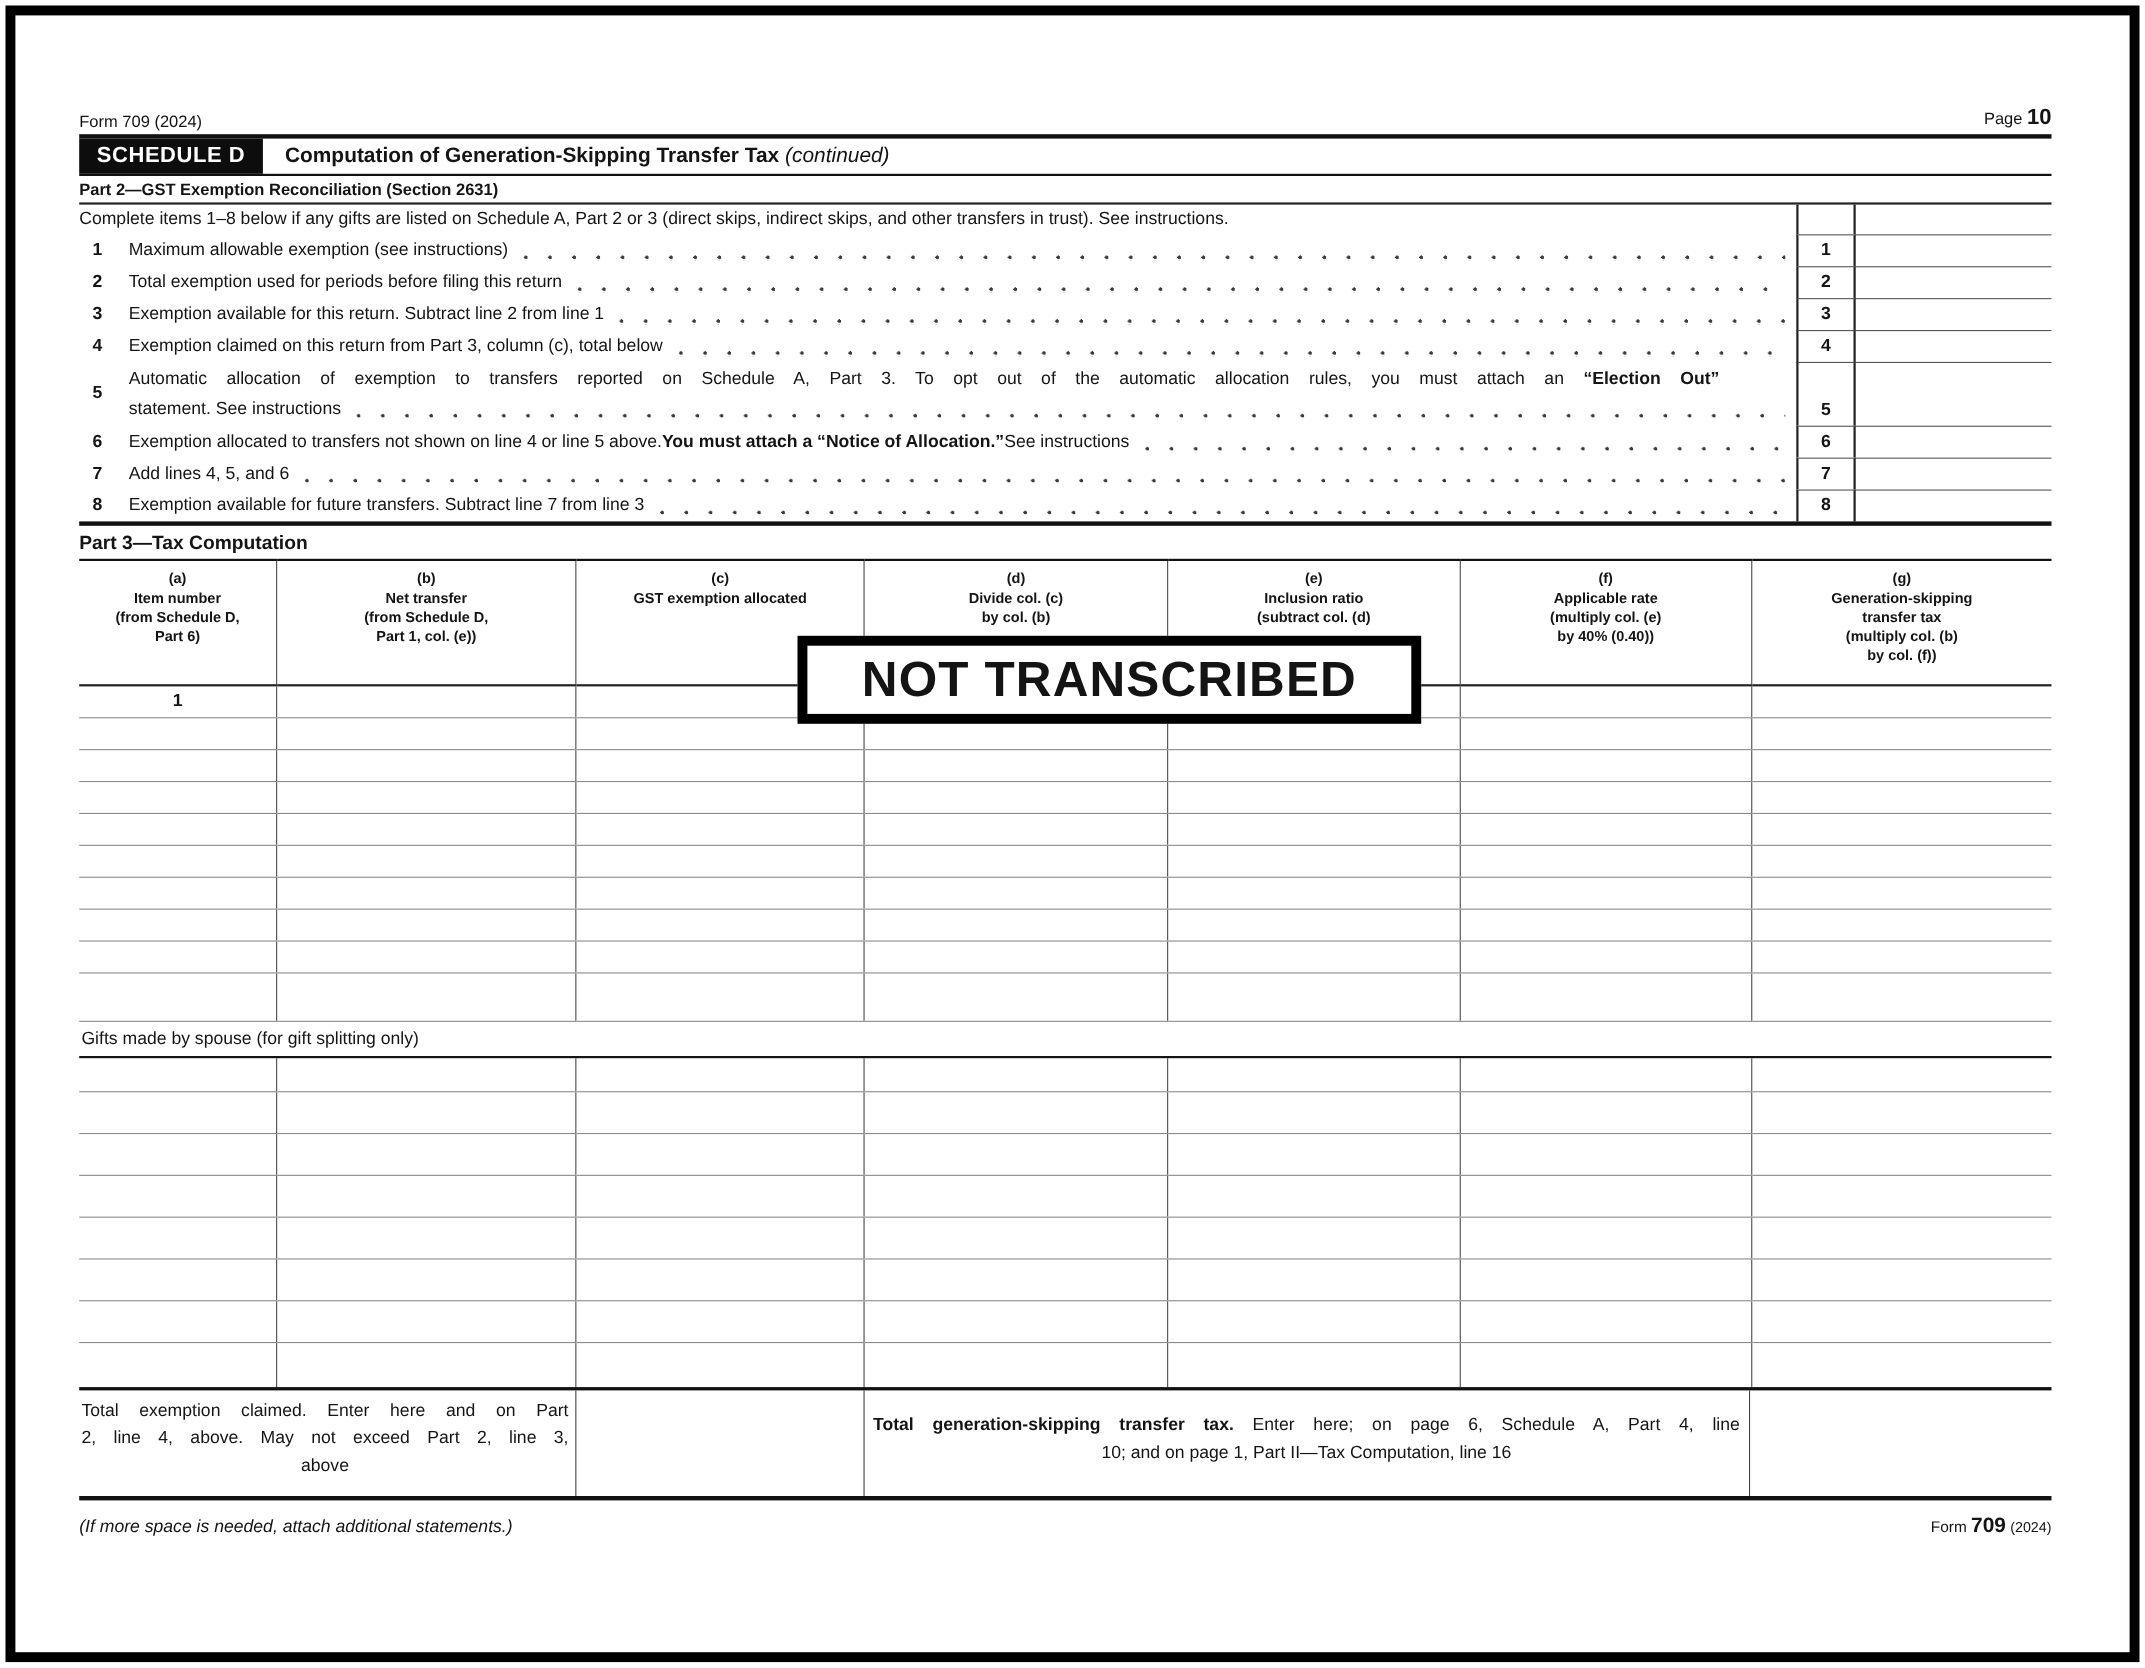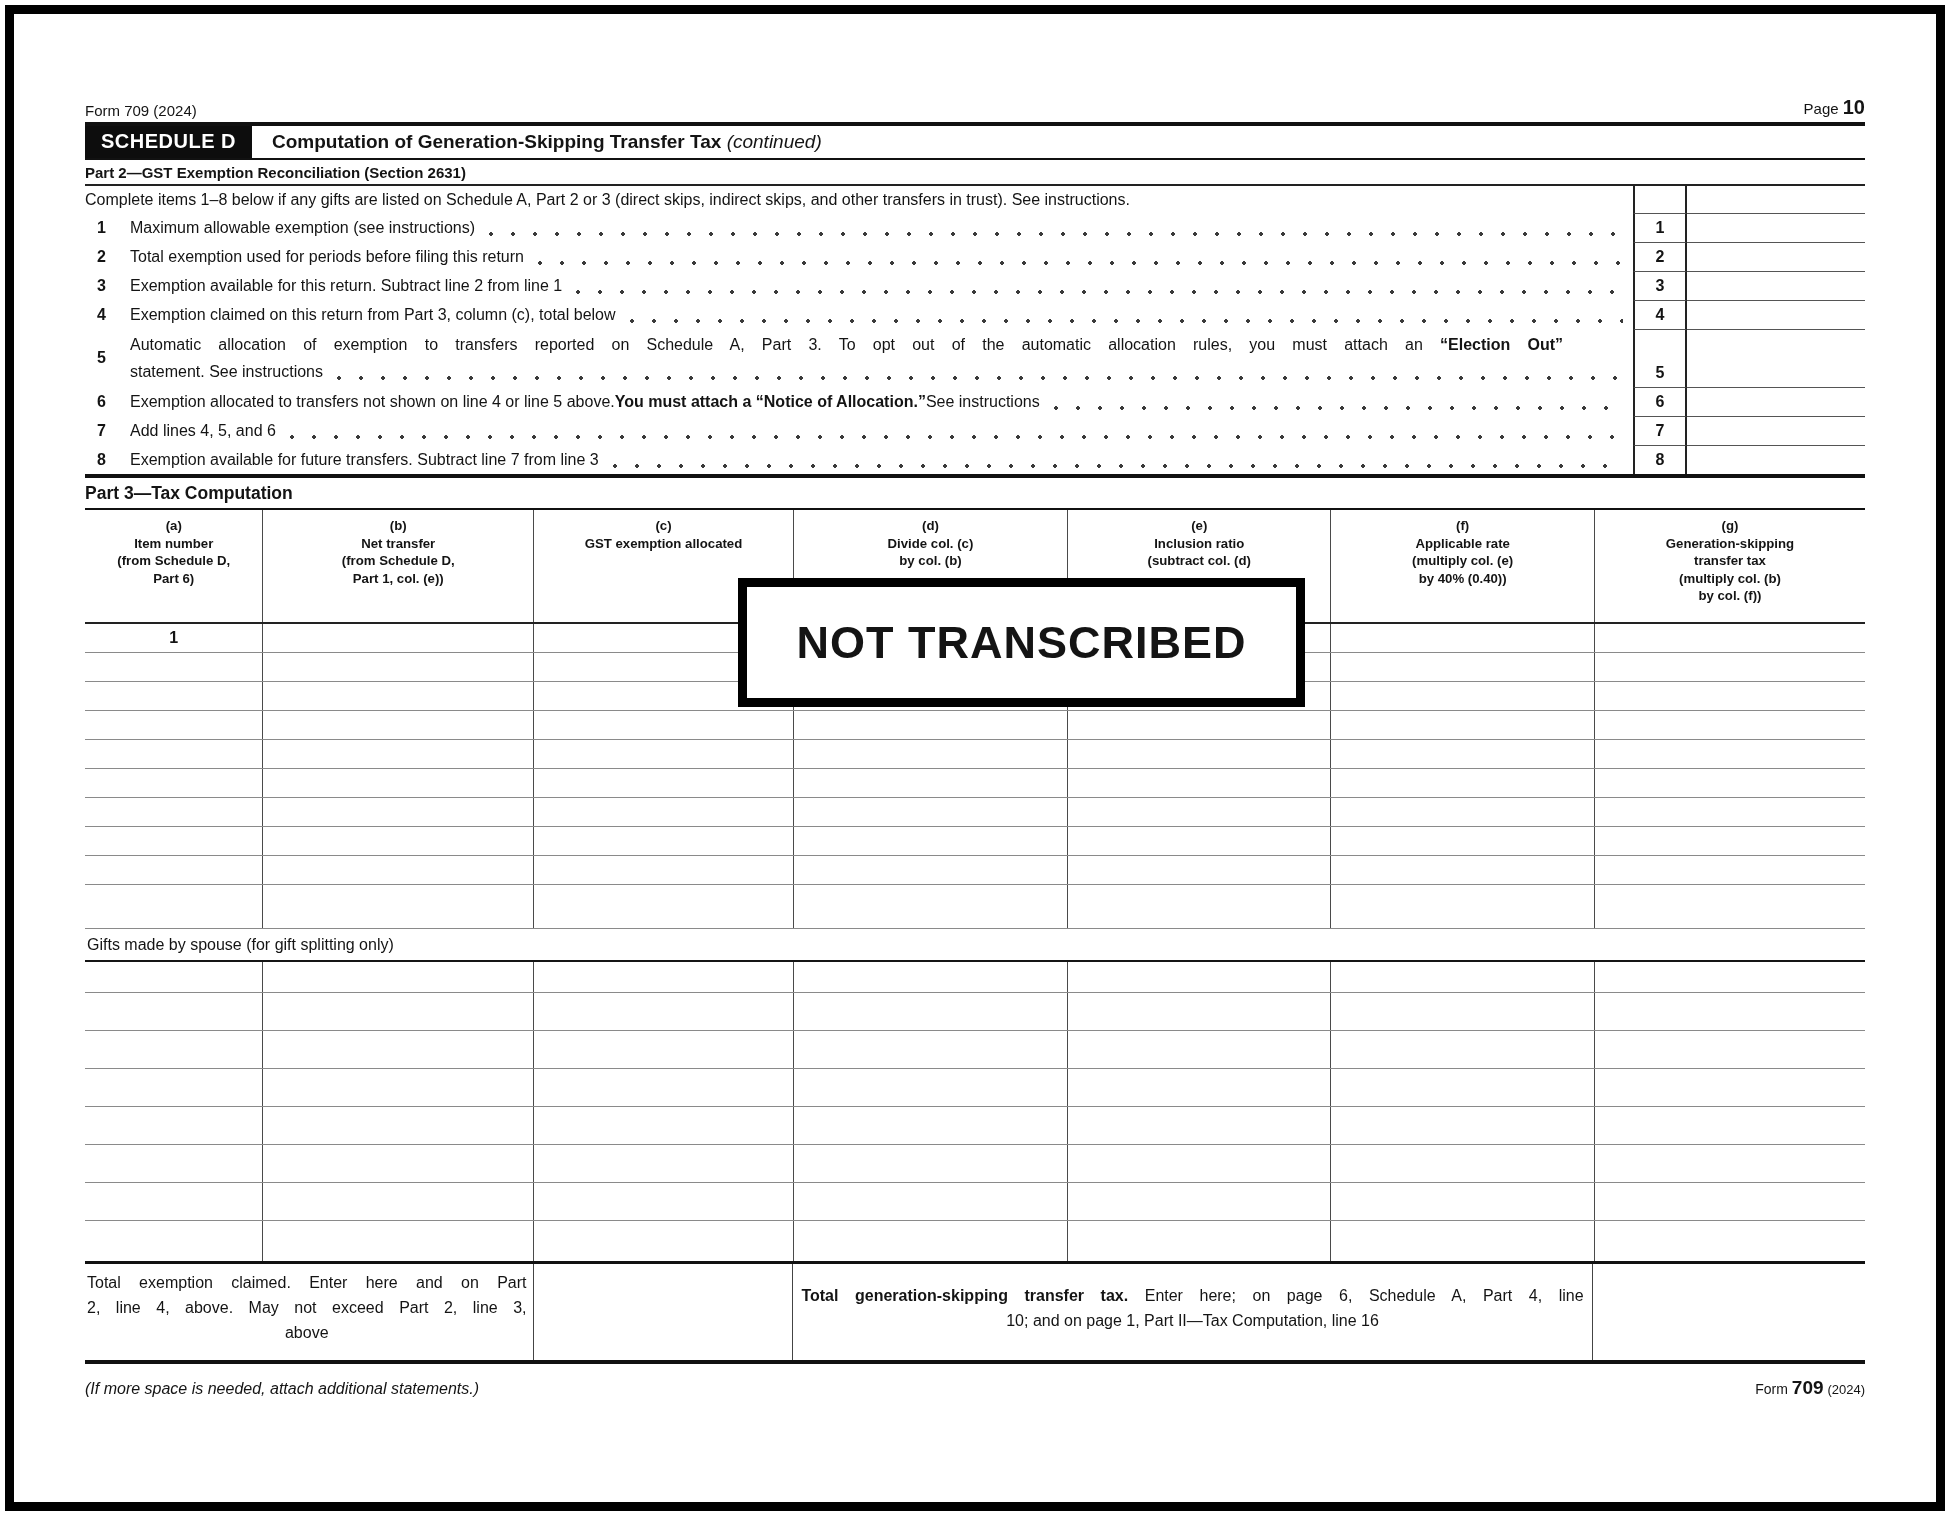--- a/index.html
+++ b/index.html
@@ -1,20 +1,20 @@
 <!DOCTYPE html>
 <html><head>
 <meta charset="utf-8">
 <style>
   html,body{margin:0;padding:0;background:#fff;}
   body{width:1950px;height:1516px;overflow:hidden;}
   .canvas{position:relative;width:1950px;height:1516px;background:#fff;color:#141414;
           font-family:"Liberation Sans","DejaVu Sans",sans-serif;}
   .frame{position:absolute;left:5px;top:5px;right:5px;bottom:5px;border:9px solid #000;pointer-events:none;}
-  .content{position:absolute;left:85px;right:85px;top:0;}
+  .content{position:absolute;left:72px;right:85px;top:0;}
 
   
   .topbar{display:flex;justify-content:space-between;align-items:flex-end;
           padding-top:96px;padding-bottom:3px;border-bottom:4px solid #111;font-size:15px;}
   .pageno b{font-size:20px;}
 
   
   .schedbar{display:flex;align-items:center;border-bottom:2px solid #111;}
   .badge{background:#0d0d0d;color:#fff;font-weight:bold;font-size:20px;padding:4px 16px 5px;letter-spacing:.5px;}
   .schedtitle{margin-left:20px;font-size:19px;}
@@ -73,21 +73,21 @@
   .t-lastline .lead{margin-top:10px;}
 
   
   .footer{display:flex;justify-content:space-between;align-items:baseline;margin-top:13px;font-size:16px;}
   .note{font-style:italic;}
   .formno{font-size:14px;}
   .formno b{font-size:19px;}
   .formno .yr{font-size:13px;}
 
   
-  .overlay{position:absolute;left:653px;top:70px;width:567px;height:129px;background:#fff;
+  .overlay{position:absolute;left:653px;top:70px;width:567px;height:80px;background:#fff;
            border:9px solid #000;box-sizing:border-box;display:flex;align-items:center;justify-content:center;
            font-size:45px;font-weight:bold;letter-spacing:1px;white-space:nowrap;}
 </style>
 </head>
 <body>
 
 <div class="canvas">
   <div class="frame"></div>
   <div class="content">
 

